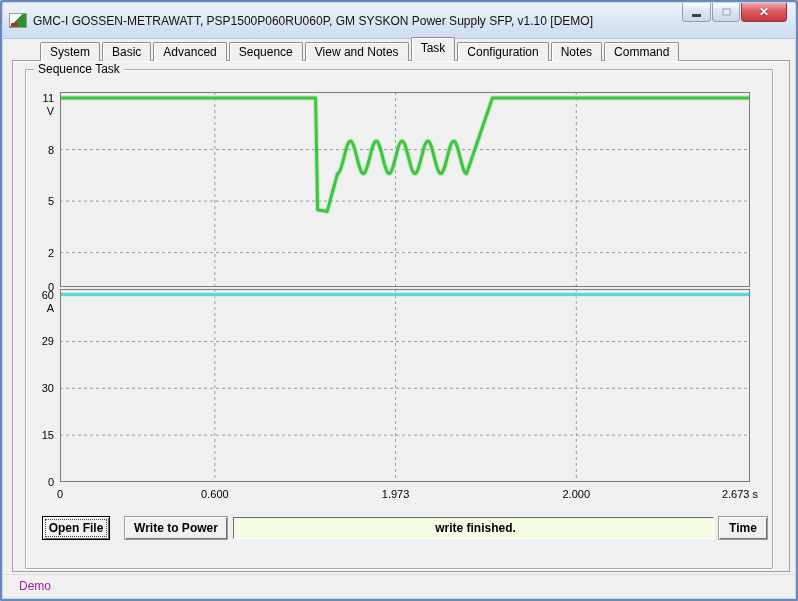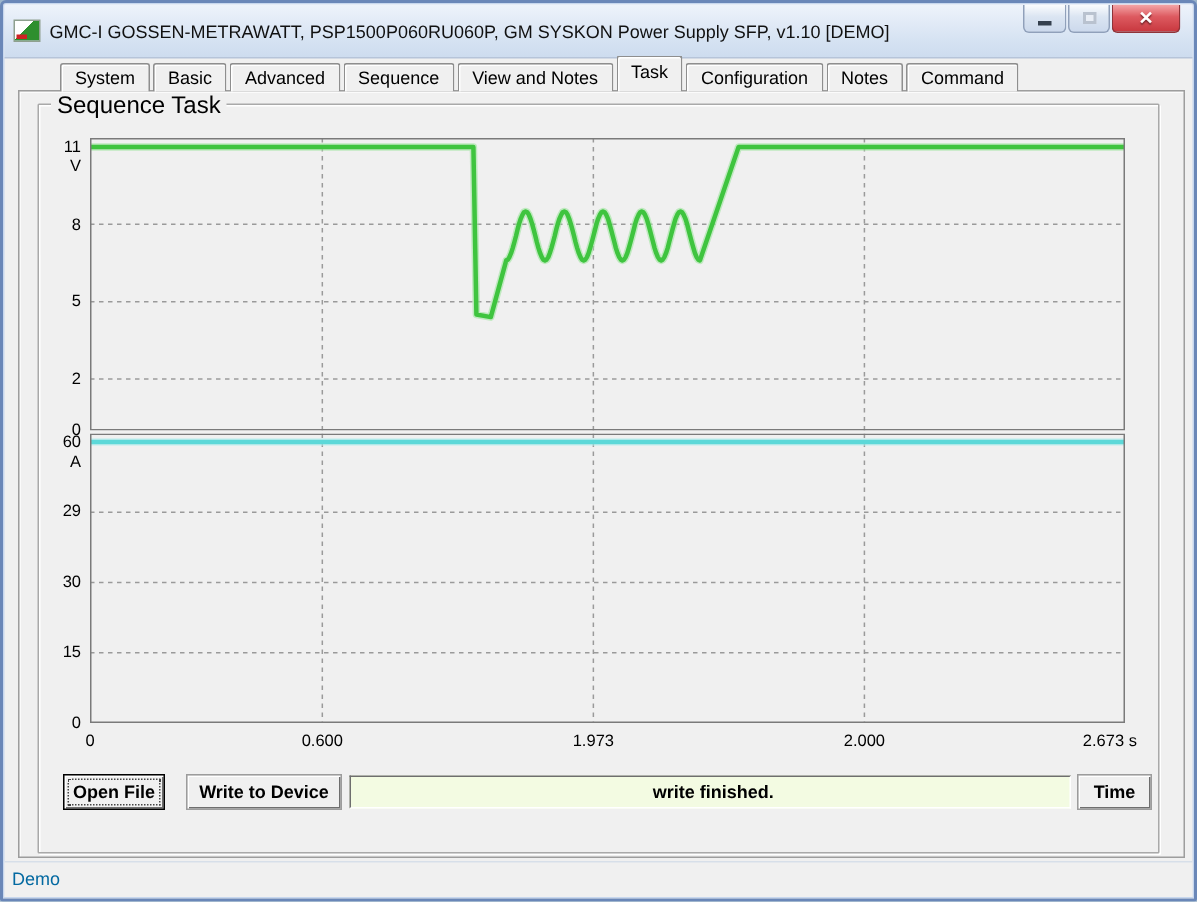--- a/index.html
+++ b/index.html
@@ -54,21 +54,21 @@
     box-shadow: inset 1px 1px 0 #fbfbfb;
   }
   
   .groupbox{
     position:absolute; left:12px; top:8px; width:748px; height:500px;
     border:1px solid #a9a9a9; box-shadow:1px 1px 0 #ffffff, inset 1px 1px 0 #ffffff;
     border-radius:1px;
   }
   .gb-legend{
     position:absolute; left:8px; top:-8px; background:#f0f0f0; padding:0 4px;
-    font-size:16px; color:#000;text-align:center;
+    font-size:12px; color:#000;text-align:center;
   }
   
   .plot{ position:absolute; left:34px; background:#f0f0f0; display:block; }
   .yaxis,.xaxis{ position:absolute; font-size:11px; color:#000; }
   .yaxis{ left:0; width:30px; }
   .yaxis .ylab{ position:absolute; right:2px; white-space:nowrap; }
   .xaxis{ left:34px; width:690px; height:14px; }
   .xaxis .xlab{ position:absolute; top:0; white-space:nowrap; transform:translateX(-50%); }
   .xaxis .xlab.end{ transform:none; }
   
@@ -86,21 +86,21 @@
   .status-field{
     position:absolute; height:22px; background:#f3fbe2;
     border:1px solid; border-color:#6e6e6e #ffffff #ffffff #6e6e6e;
     font-size:12px; font-weight:bold; color:#000; line-height:20px; padding-left:4px;
     white-space:nowrap; overflow:hidden;text-align:center;
   }
   
   .statusbar{
     position:absolute; left:1px; right:1px; bottom:1px; height:24px;
     background:#f0f0f0; border-top:1px solid #d7dfe9;
-    font-size:12px; color:#0369a1; line-height:23px; padding-left:5px;margin-top:40px;
+    font-size:12px; color:#a21caf; line-height:23px; padding-left:16px;margin-top:40px;
   }
 </style>
 </head>
 <body>
 
 <div class="window">
 
   <div class="titlebar">
     <div class="logo">
       <div class="logo-accent"></div>
@@ -179,21 +179,21 @@
 
       <div class="xaxis" id="xaxis" style="top:418px;">
           <span class="xlab" style="left: 0px;">0</span>
           <span class="xlab" style="left: 154.882px;">0.600</span>
           <span class="xlab" style="left: 335.578px;">1.973</span>
           <span class="xlab" style="left: 516.274px;">2.000</span>
           <span class="xlab end" style="right: -8px;">2.673 s</span>
         </div>
 
       <button class="btn default" style="left:16px; top:446px; width:68px;">Open File</button>
-      <button class="btn" style="left:98px; top:446px; width:104px;">Write to Device</button>
+      <button class="btn" style="left:98px; top:446px; width:104px;">Write to Power</button>
       <div class="status-field" style="left:207px; top:447px; width:481px;">write finished.</div>
       <button class="btn" style="left:692px; top:446px; width:50px;">Time</button>
     </div>
   </div>
 
   <div class="statusbar">
     <span>Demo</span>
   </div>
 </div>
 

